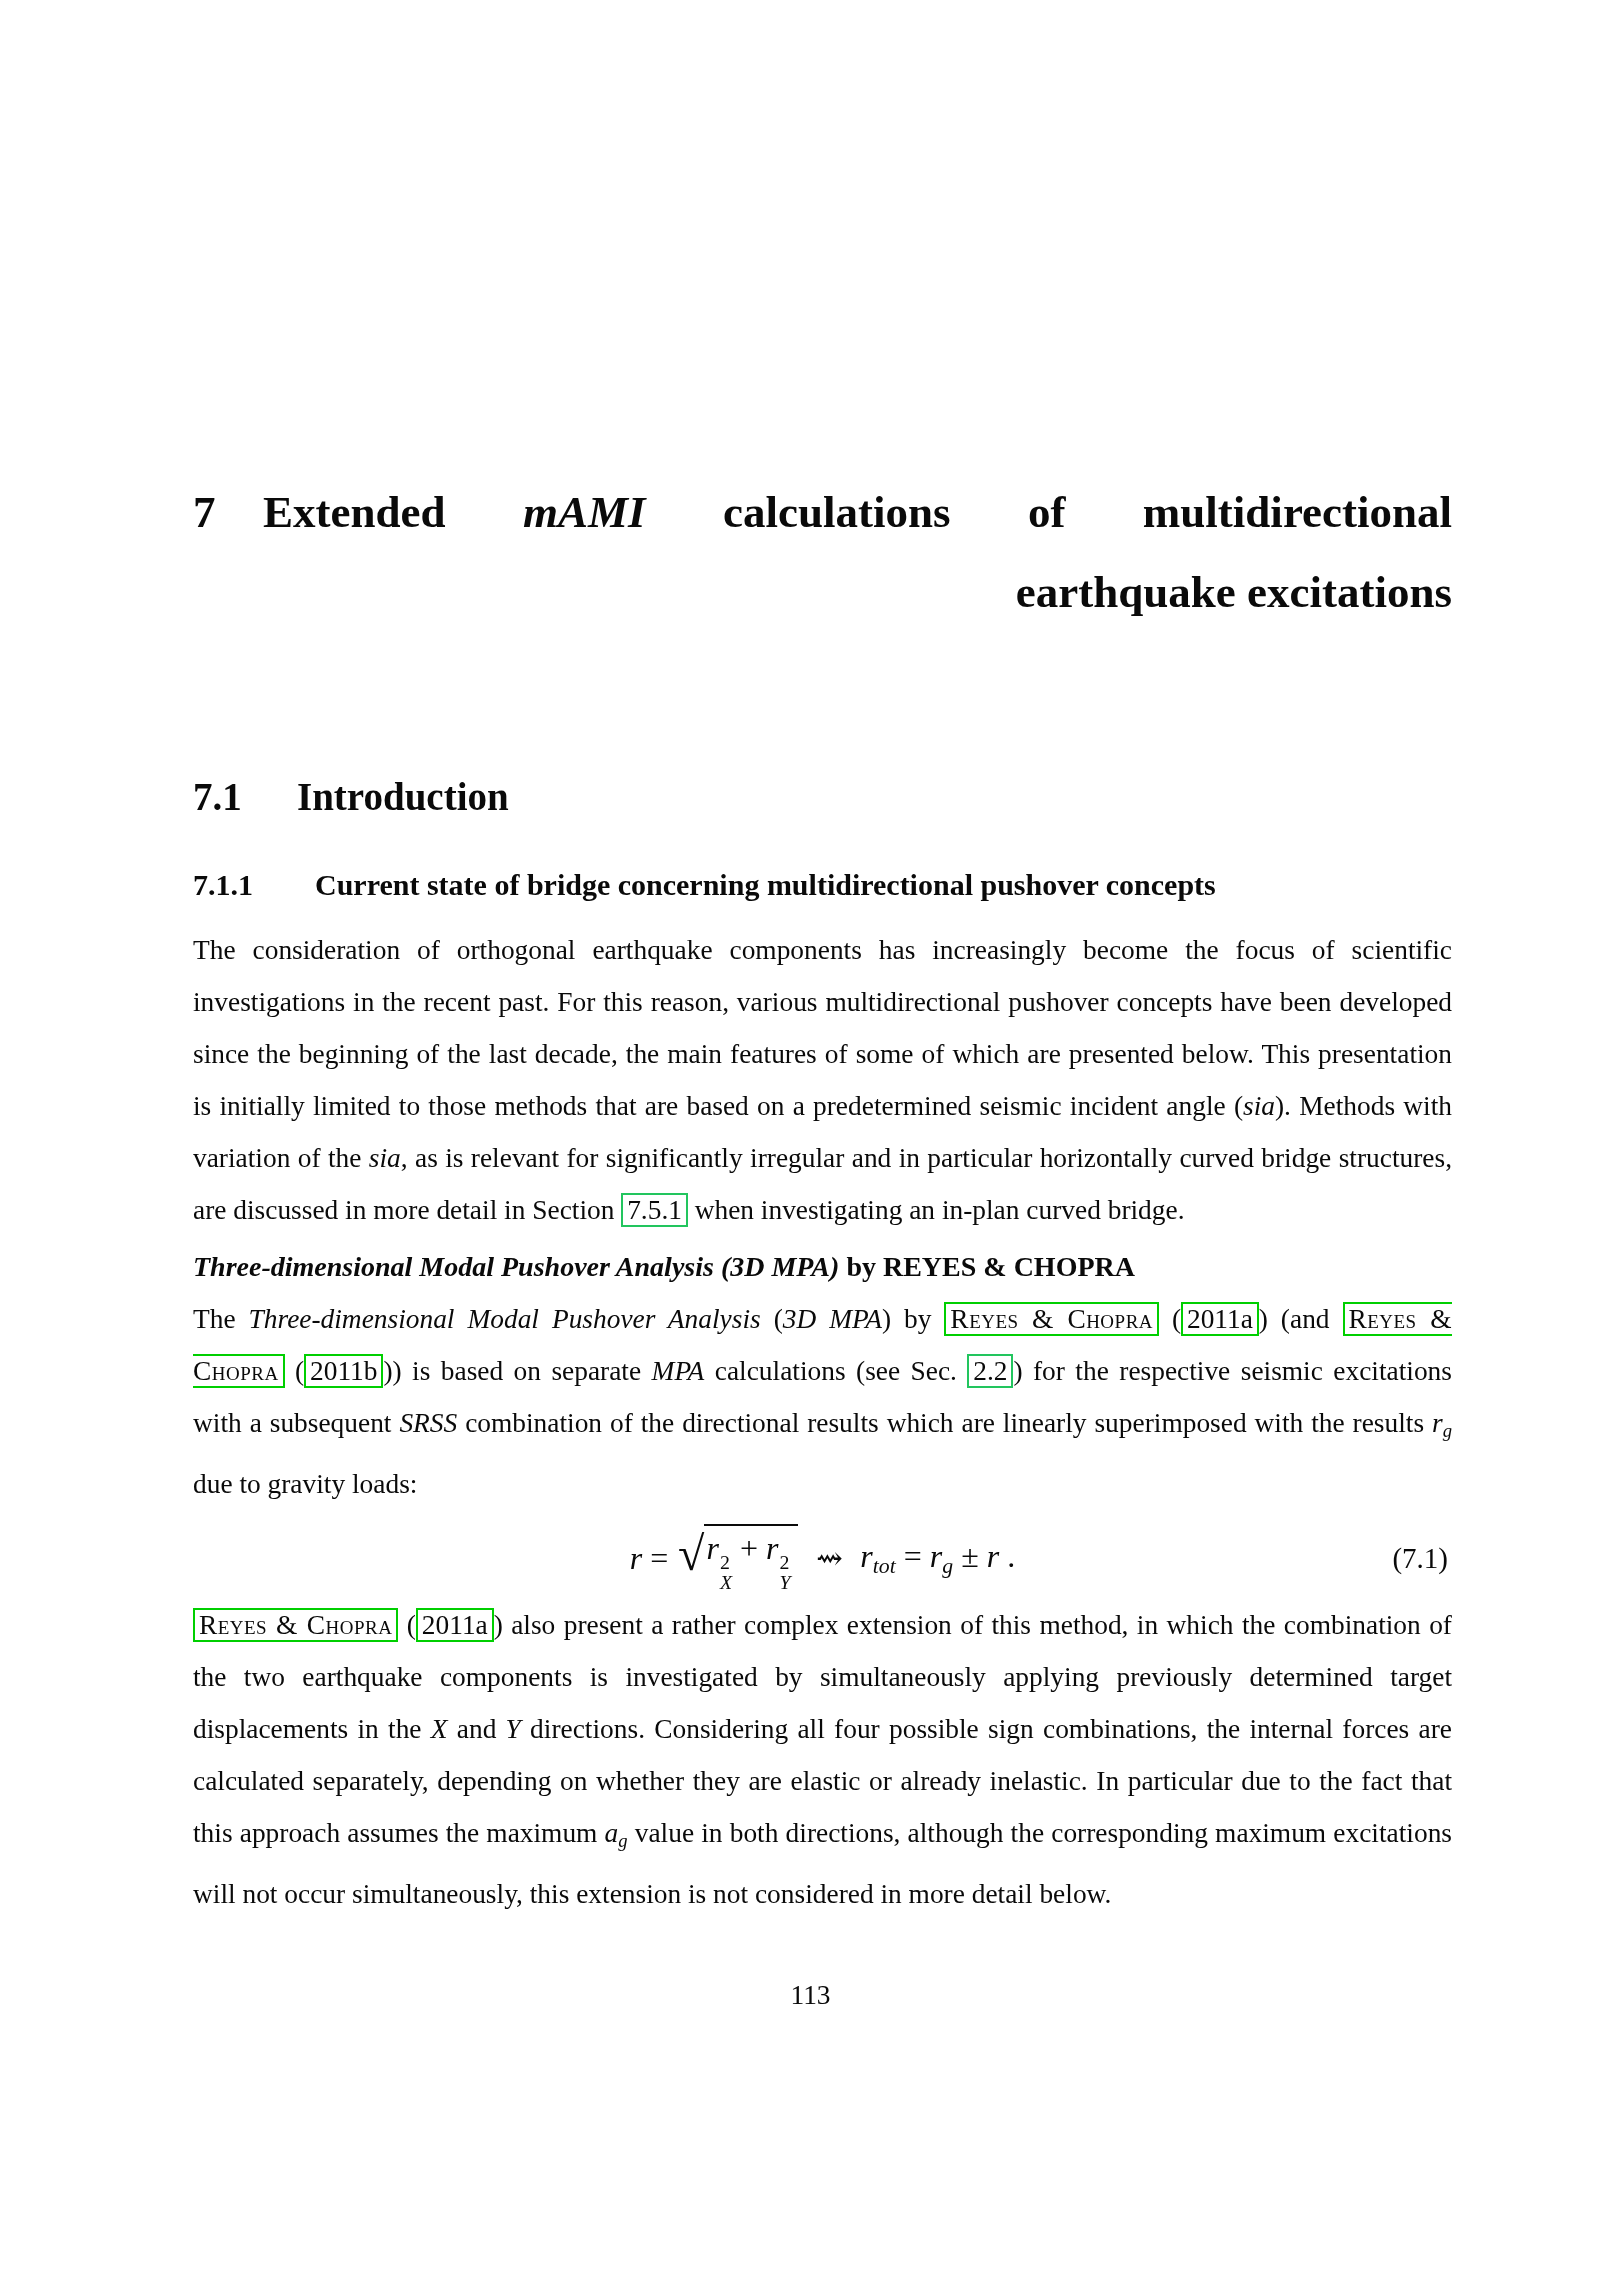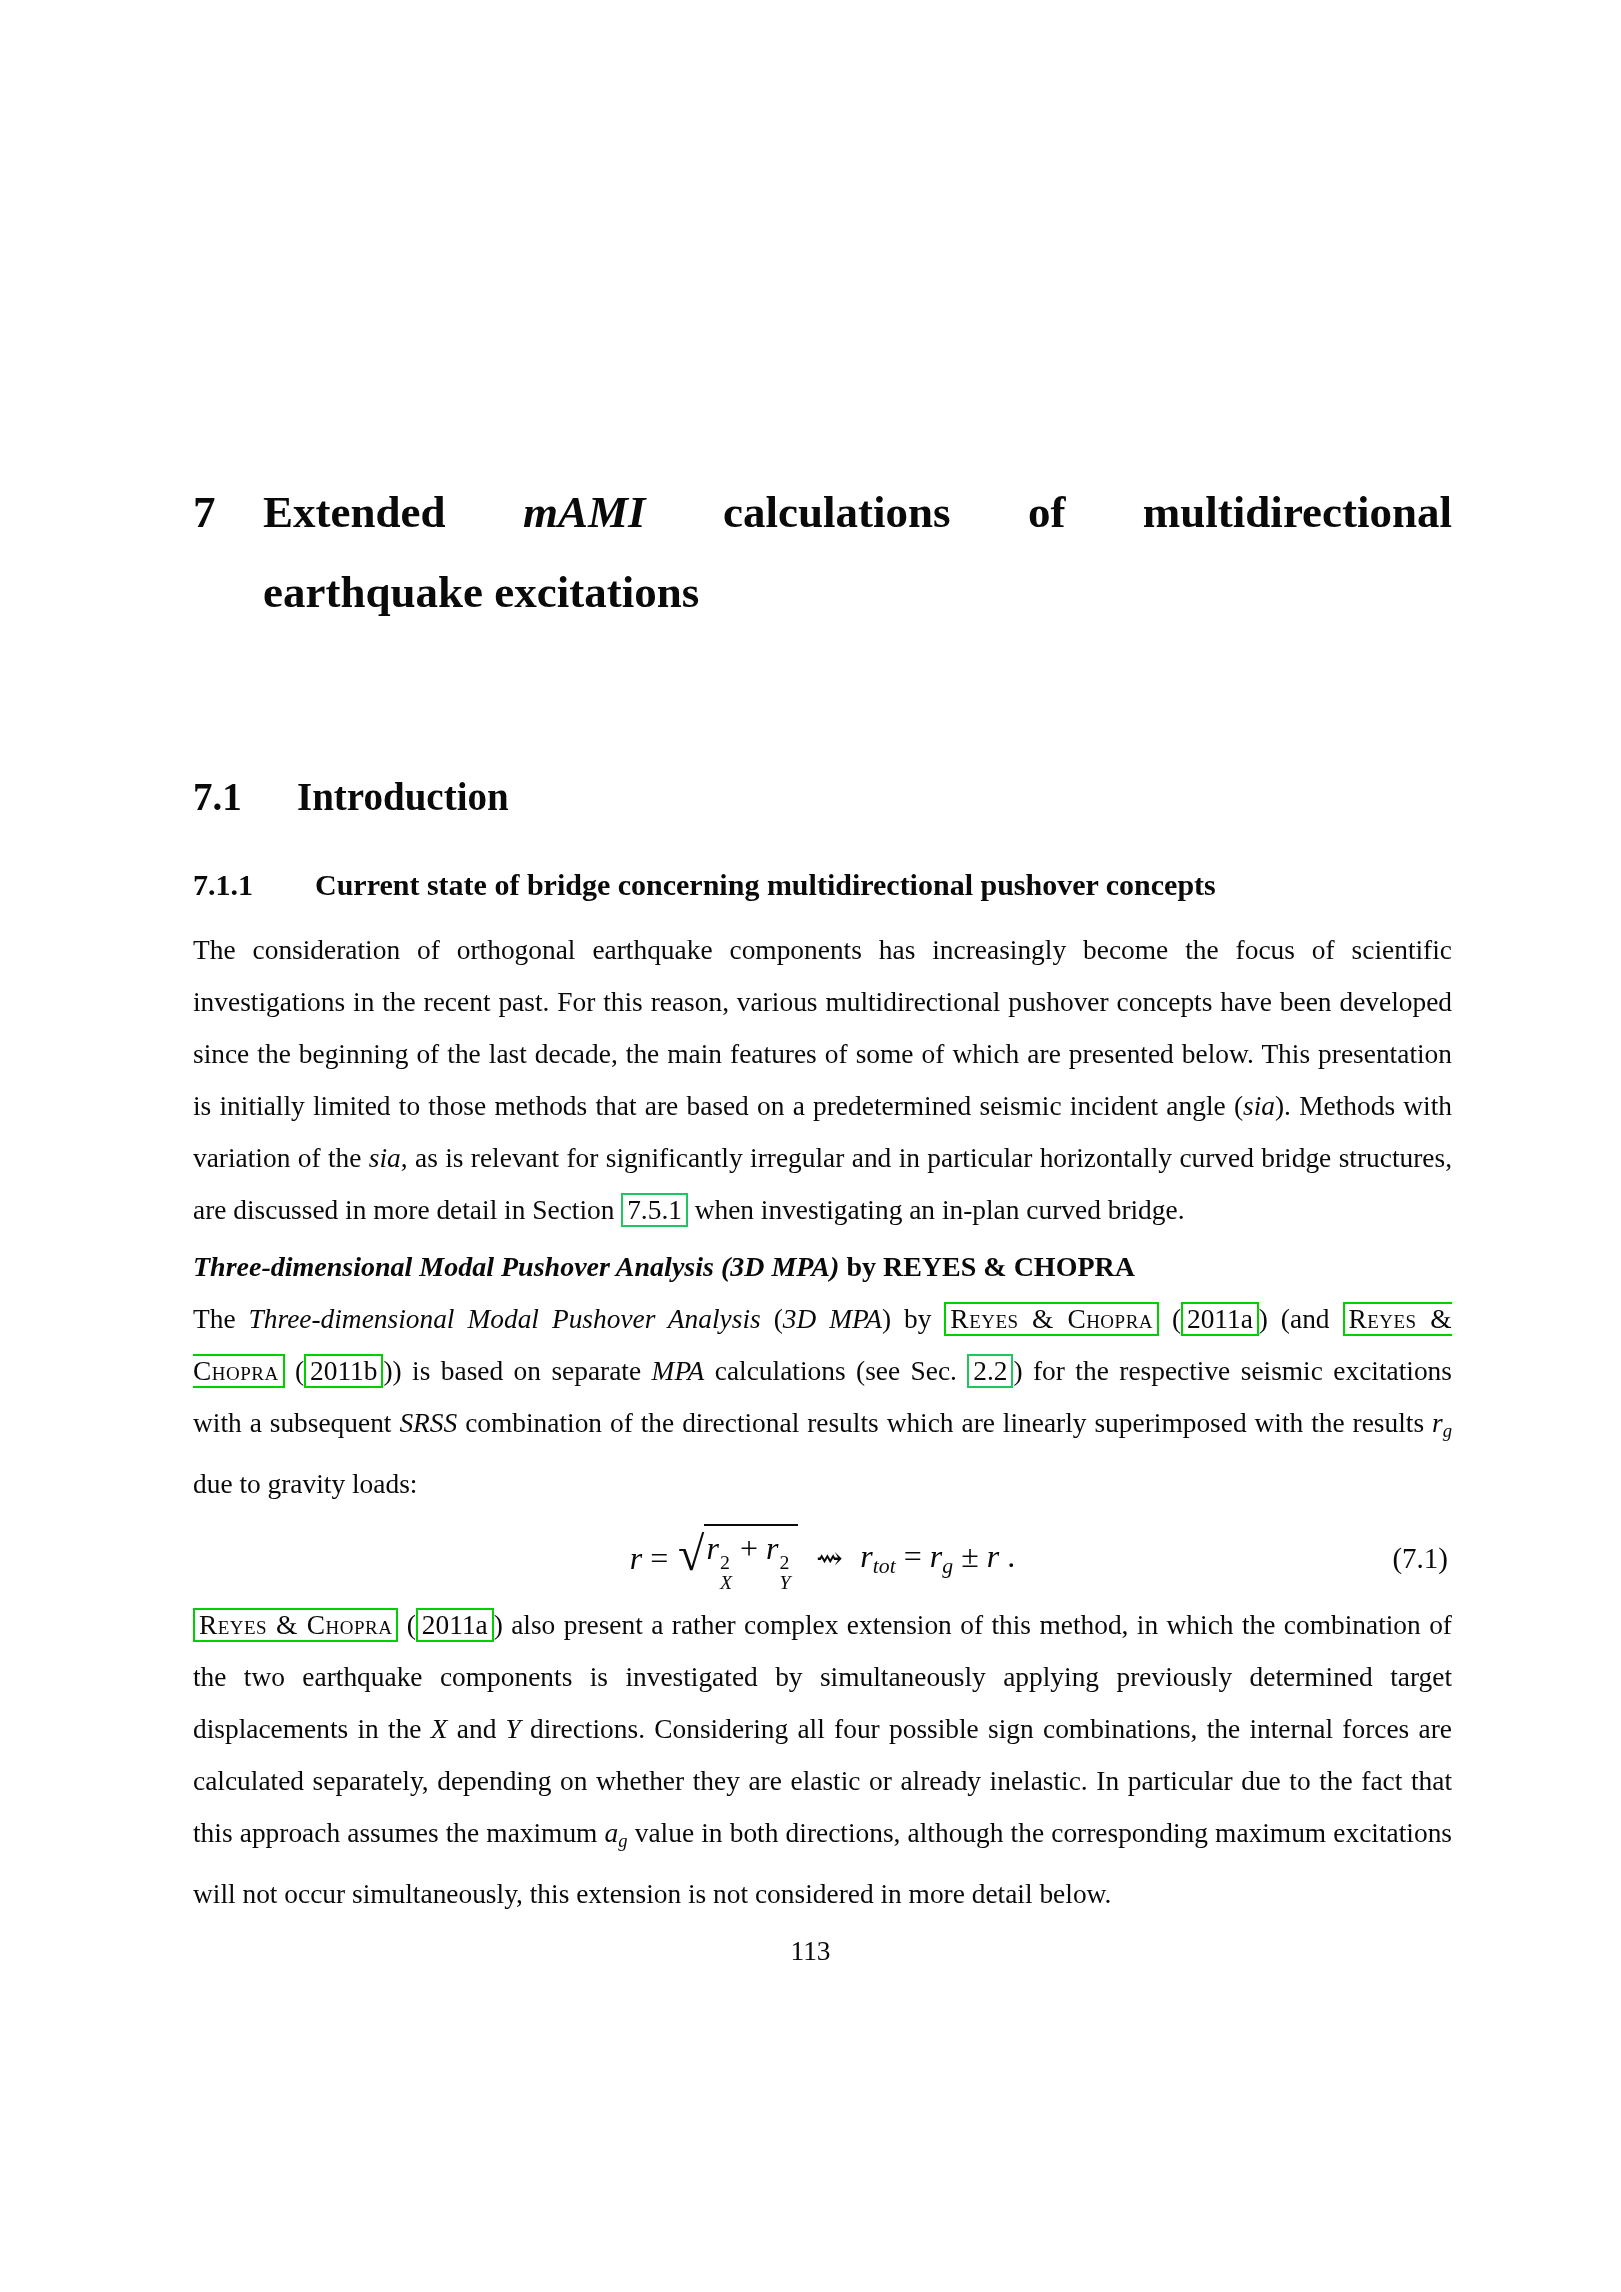--- a/index.html
+++ b/index.html
@@ -11,21 +11,21 @@
     font-family:"Liberation Serif","DejaVu Serif",serif;
     overflow:hidden;
   }
   .content{position:absolute;left:193px;top:0;width:1259px;}
 
   
   .chapter-heading{margin-top:472px;font-size:45px;font-weight:bold;line-height:80px;}
   .ch-line1{display:flex;}
   .ch-num{flex:0 0 70px;}
   .ch-title-justified{flex:1;display:flex;justify-content:space-between;}
-  .ch-line2{padding-left:70px;}
+  .ch-line2{padding-left:70px;text-align:right;}
 
   
   .section-heading{margin-top:143px;font-size:39px;font-weight:bold;line-height:43px;}
   .sec-num{display:inline-block;width:104px;font-family:Liberation Serif, serif;}
   .subsection-heading{margin-top:49px;font-size:30px;font-weight:bold;line-height:35px;}
   .subsec-num{display:inline-block;width:122px;}
 
   
   .body-par{
     margin:21.6px 0 0 0;
@@ -51,21 +51,21 @@
   
   .equation{position:relative;margin-top:7.8px;height:82px;display:flex;align-items:center;}
   .eq-math{flex:1;display:flex;justify-content:center;align-items:center;font-size:32px;gap:9.8px;}
   .eq-part{white-space:pre;}
   .sqrt{display:inline-flex;align-items:flex-start;}
   .sqrt-sym{font-size:1.5em;line-height:1;transform:translateY(5.9px);}
   .radicand{border-top:2.9px solid #0a0a0a;padding:3.9px 7.8px 0 2px;white-space:pre;}
   .eq-arrow{margin:0 7.8px;}
   .eq-label{position:absolute;right:4px;top:50%;transform:translateY(-50%);font-size:29px;}
 
-  .page-number{position:absolute;top:1936px;left:0;width:100%;text-align:center;font-size:27.4px;}
+  .page-number{position:absolute;top:1980px;left:0;width:100%;text-align:center;font-size:27.4px;}
 </style>
 </head>
 <body>
 
 <div class="page">
   <div class="content">
 
     <div class="chapter-heading">
       <div class="ch-line1">
         <span class="ch-num">7</span>

